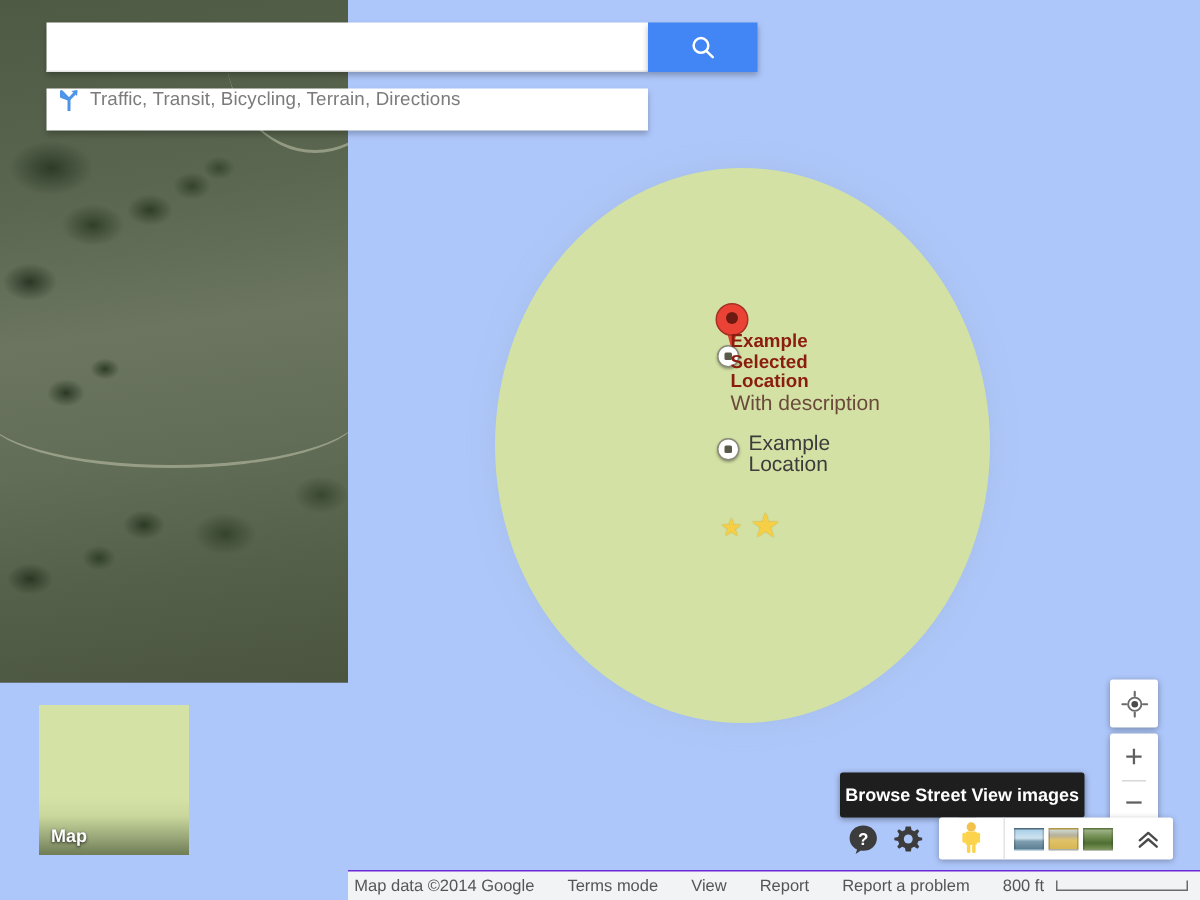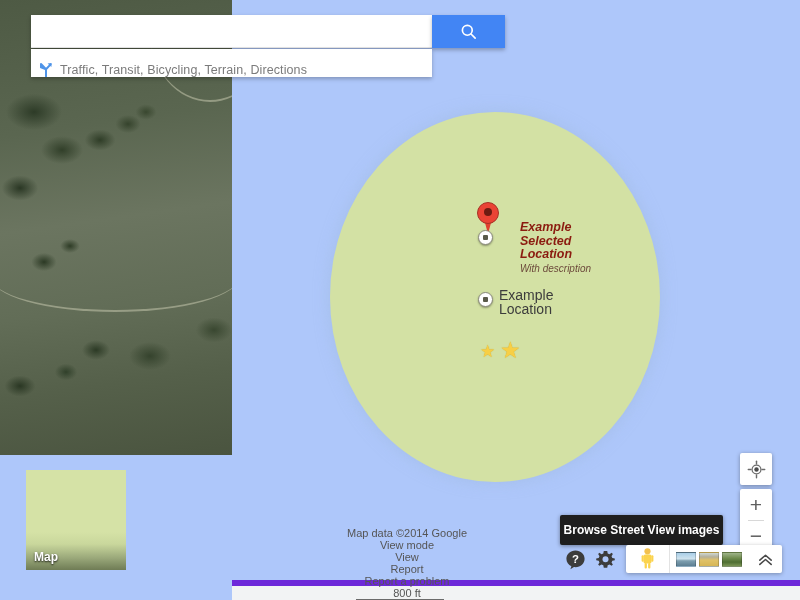--- a/index.html
+++ b/index.html
@@ -101,26 +101,26 @@
     background: #4285f4;
     border: 0;
     cursor: pointer;
     box-shadow: 0 2px 4px rgba(0,0,0,0.28);
     display: flex;
     align-items: center;
     justify-content: center;
   }
   .search-suggest {
     position: absolute;
-    left: 0; top: 34px;
+    left: 0; top: 44px;
     width: 401px; height: 28px;
     background: #ffffff;
     box-shadow: 0 2px 4px rgba(0,0,0,0.25);
     display: flex;
-    align-items: flex-end;
+    align-items: flex-start;
     padding-left: 8px;
     box-sizing: border-box;
   }
   .suggest-label {
     font-size: 12.5px;
     color: #7b7b7b;
     margin-left: 7px;
     letter-spacing: 0.1px;
   }
 
@@ -170,32 +170,31 @@
     left: 4px; top: 4px;
     width: 5px; height: 5px;
     border-radius: 1px;
     background: #5a5a4a;
   }
   .dot-selected { left: 478px; top: 230px; }
   .dot-plain    { left: 478px; top: 292px; }
 
   .label-selected {
     position: absolute;
-    left: 520px; top: 221px;
+    left: 487px; top: 221px;
     width: 105px;
     font-size: 12.5px;
     font-weight: bold;
     line-height: 13.5px;
     color: #8b1c10;
-    font-style: italic;
   }
   .label-selected .sub {
     font-weight: normal;
     color: #6c4a3b;
-    font-size: 10px;
+    font-size: 14px;
   }
   .label-plain {
     position: absolute;
     left: 499px; top: 288px;
     width: 100px;
     font-size: 14px;
     line-height: 14px;
     color: #3c3c3c;
   }
 
@@ -355,29 +354,28 @@
     display: flex; align-items: center; justify-content: center;
     cursor: pointer;
   }
 
   
   .footer {
     position: absolute;
     left: 0; bottom: 0;
     width: 800px; height: 20px;
     background: #f2f3f4;
-    border-top: 6px solid #6d28d9;
+    border-top: 1px solid #6d28d9;
     box-sizing: border-box;
     display: flex;
     align-items: center;
     justify-content: flex-end;
     padding-right: 8px;
     font-size: 11px;
     color: #555555;
-    flex-direction: column;
   }
   .footer-item { margin-left: 22px; white-space: nowrap; }
   .footer-item.link { cursor: pointer; }
   .scalebar {
     margin-left: 8px;
     width: 88px;
     height: 7px;
     border: 1px solid #6b6b6b;
     border-top: 0;
     box-sizing: border-box;
@@ -496,21 +494,21 @@
         <svg width="17" height="17" viewBox="0 0 24 24">
           <path d="M4 13 L12 6 L20 13" fill="none" stroke="#4a4a4a" stroke-width="2.2" stroke-linecap="round" stroke-linejoin="round"></path>
           <path d="M4 19 L12 12 L20 19" fill="none" stroke="#4a4a4a" stroke-width="2.2" stroke-linecap="round" stroke-linejoin="round"></path>
         </svg>
       </div>
     </div>
   </div>
 
   <div class="footer">
     <span class="footer-item">Map data ©2014 Google</span>
-    <span class="footer-item link">View mode</span>
+    <span class="footer-item link">Terms mode</span>
     <span class="footer-item link">View</span>
     <span class="footer-item link">Report</span>
     <span class="footer-item link">Report a problem</span>
     <span class="footer-item">800 ft</span>
     <span class="scalebar"></span>
   </div>
   <div class="footer-bg-left"></div>
 
 </div>
 

